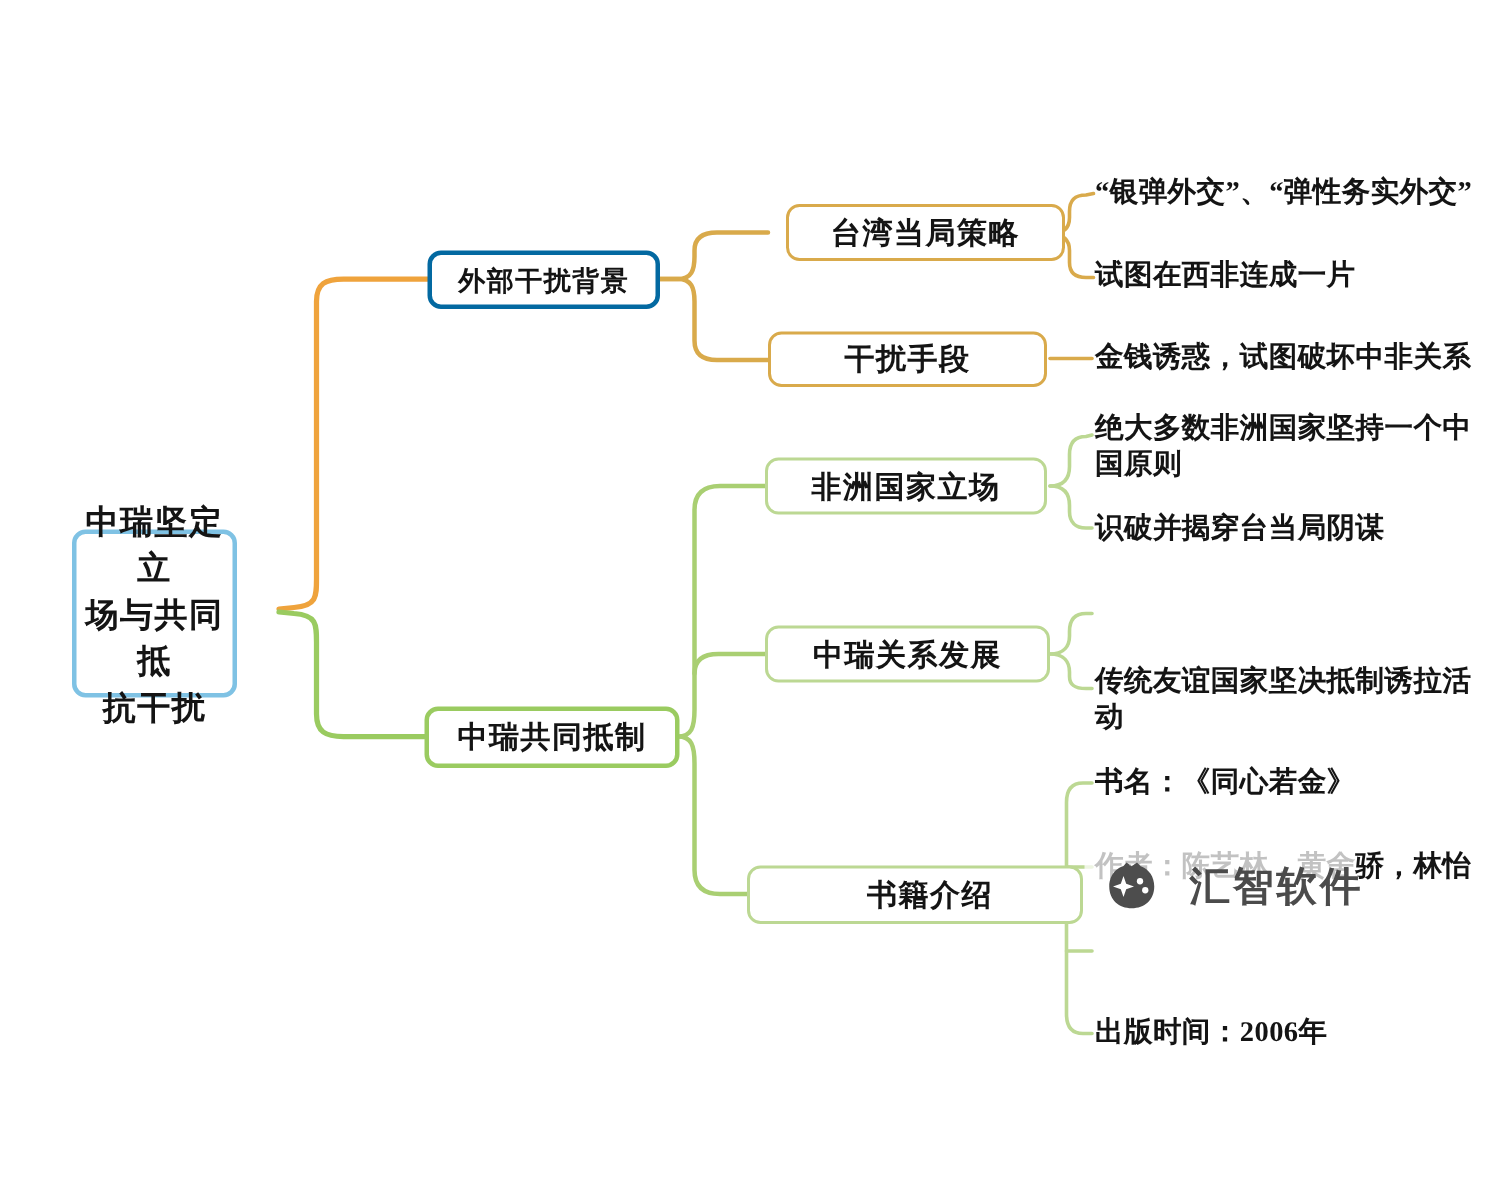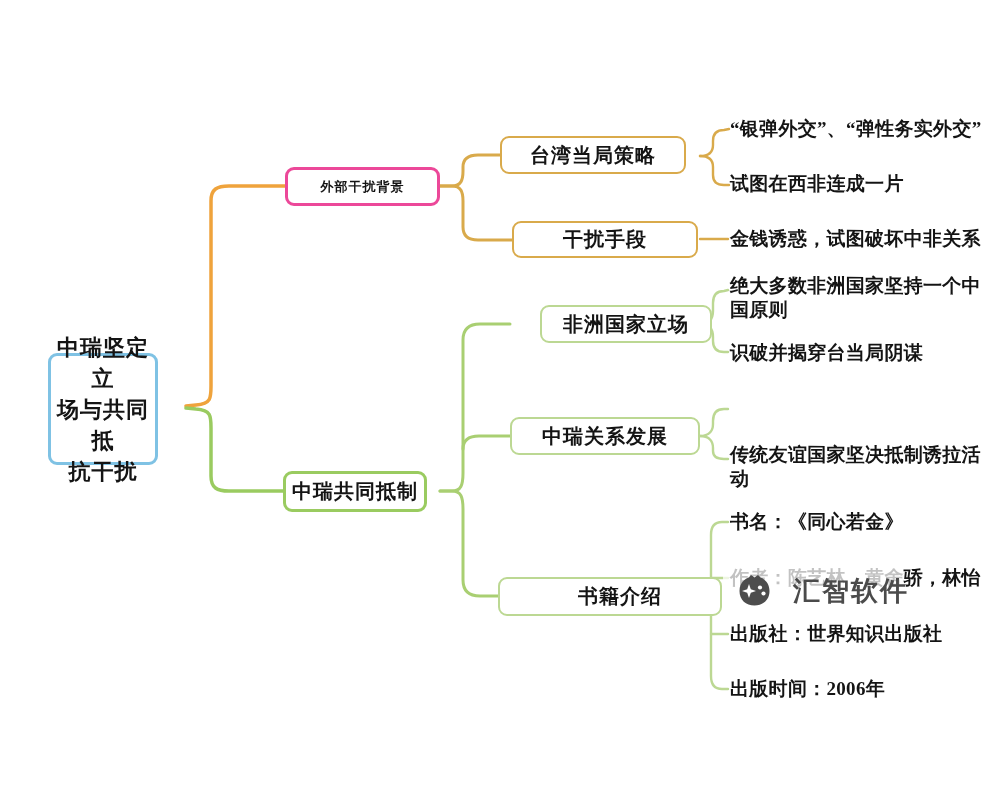--- a/index.html
+++ b/index.html
@@ -7,21 +7,21 @@
     position:relative;width:1000px;height:800px;background:#ffffff;overflow:hidden;
     font-family:"Liberation Serif","DejaVu Serif",serif;color:#141414;
   }
   #wires{position:absolute;left:0;top:0;z-index:1;}
   .node{
     position:absolute;display:flex;align-items:center;justify-content:center;
     background:#ffffff;border-radius:9px;text-align:center;z-index:2;
     font-weight:700;letter-spacing:1px;white-space:pre-line;box-sizing:border-box;
   }
   .root{border:3px solid #7fc2e4;font-size:22px;line-height:31px;}
-  .b-orange{border:3px solid #ec4899;font-size:13px;}
+  .b-orange{border:3px solid #0369a1;font-size:18px;}
   .b-green{border:3px solid #9acb60;font-size:20px;}
   .c-gold{border:2px solid #d9aa4b;font-size:20px;}
   .c-green{border:2px solid #bcd893;font-size:20px;}
   .leaf{
     position:absolute;left:730px;width:258px;font-size:19px;line-height:24px;
     font-weight:600;white-space:pre-line;z-index:2;letter-spacing:0.3px;
   }
   .fadebox{
     position:absolute;left:723px;top:557px;width:180px;height:54px;
     background:rgba(255,255,255,0.74);z-index:3;border-radius:4px;
@@ -69,39 +69,38 @@
       <path d="M711 634 C717 634 721 634 728 634" stroke="#bcd893" stroke-width="2.4"></path>
       <path d="M700 596 C708 596 711 602 711 611 L711 676 C711 685 715 689 722 689 L728 689" stroke="#bcd893" stroke-width="2.4"></path>
     </g>
   </svg>
 
   <div class="node root" style="left:48px;top:353px;width:110px;height:112px;">中瑞坚定立
 场与共同抵
 抗干扰</div>
 
   <div class="node b-orange" style="left:285px;top:167px;width:155px;height:39px;">外部干扰背景</div>
-  <div class="node b-green" style="left:283px;top:471px;width:144px;height:41px;">中瑞共同抵制</div>
+  <div class="node b-green" style="left:283px;top:471px;width:170px;height:41px;">中瑞共同抵制</div>
 
-  <div class="node c-gold" style="left:500px;top:136px;width:186px;height:38px;">台湾当局策略</div>
+  <div class="node c-gold" style="left:524px;top:136px;width:186px;height:38px;">台湾当局策略</div>
   <div class="node c-gold" style="left:512px;top:221px;width:186px;height:37px;">干扰手段</div>
-  <div class="node c-green" style="left:540px;top:305px;width:172px;height:38px;">非洲国家立场</div>
+  <div class="node c-green" style="left:510px;top:305px;width:188px;height:38px;">非洲国家立场</div>
   <div class="node c-green" style="left:510px;top:417px;width:190px;height:38px;text-align:right;">中瑞关系发展</div>
   <div class="node c-green" style="left:498px;top:577px;width:224px;height:39px;padding-left:20px;">书籍介绍</div>
 
   <div class="leaf" style="top:117px;">“银弹外交”、“弹性务实外交”</div>
   <div class="leaf" style="top:172px;">试图在西非连成一片</div>
   <div class="leaf" style="top:227px;">金钱诱惑，试图破坏中非关系</div>
   <div class="leaf" style="top:274px;">绝大多数非洲国家坚持一个中
 国原则</div>
   <div class="leaf" style="top:341px;">识破并揭穿台当局阴谋</div>
   <div class="leaf" style="top:443px;">传统友谊国家坚决抵制诱拉活
 动</div>
   <div class="leaf" style="top:510px;">书名：《同心若金》</div>
   <div class="leaf" style="top:566px;">作者：陈艺林，黄舍骄，林怡</div>
-  <div class="leaf" style="top:622px;">出版社：世界知识出版社</div>
   <div class="leaf" style="top:677px;">出版时间：2006年</div>
 
   <div class="fadebox"></div>
   <div class="watermark">
     <span style="display:inline-flex;">
       <svg width="37" height="37" viewBox="0 0 37 37">
         <path d="M18.5 4.5 C10 4.5 3.5 10 3.5 19 C3.5 28 10 33.5 18.5 33.5 C27 33.5 33.5 28 33.5 19 C33.5 12.5 30 7.5 24.5 5.5 L22 3 L18.5 5.5 L15 3 L13 5.3 Z" fill="#4d4d4d"></path>
         <path d="M13 12 L14.8 17.2 L20 19 L14.8 20.8 L13 26 L11.2 20.8 L6 19 L11.2 17.2 Z" fill="#ffffff"></path>
         <circle cx="24" cy="15.5" r="2.1" fill="#ffffff"></circle>
         <circle cx="27.5" cy="21.5" r="2.1" fill="#ffffff"></circle>

